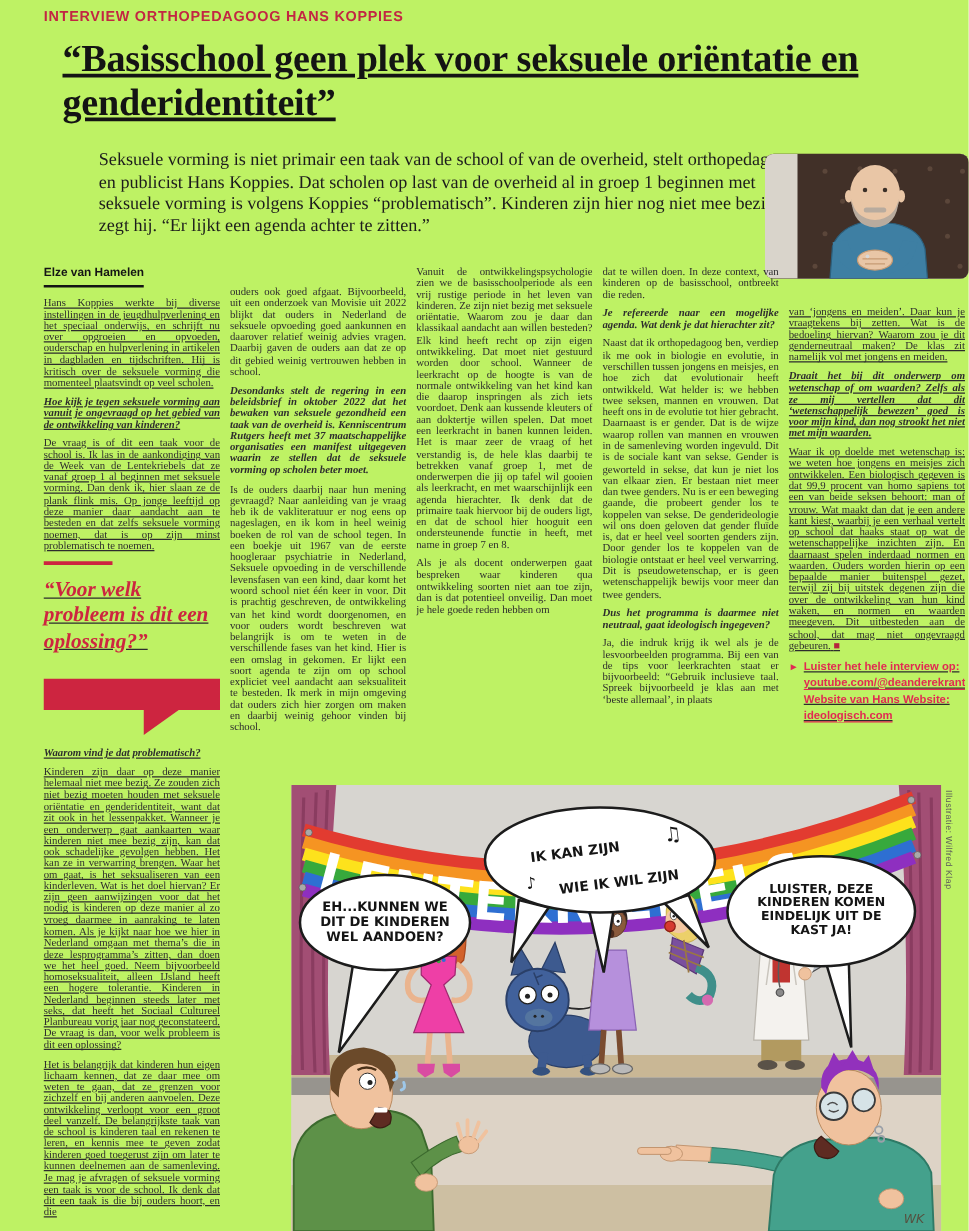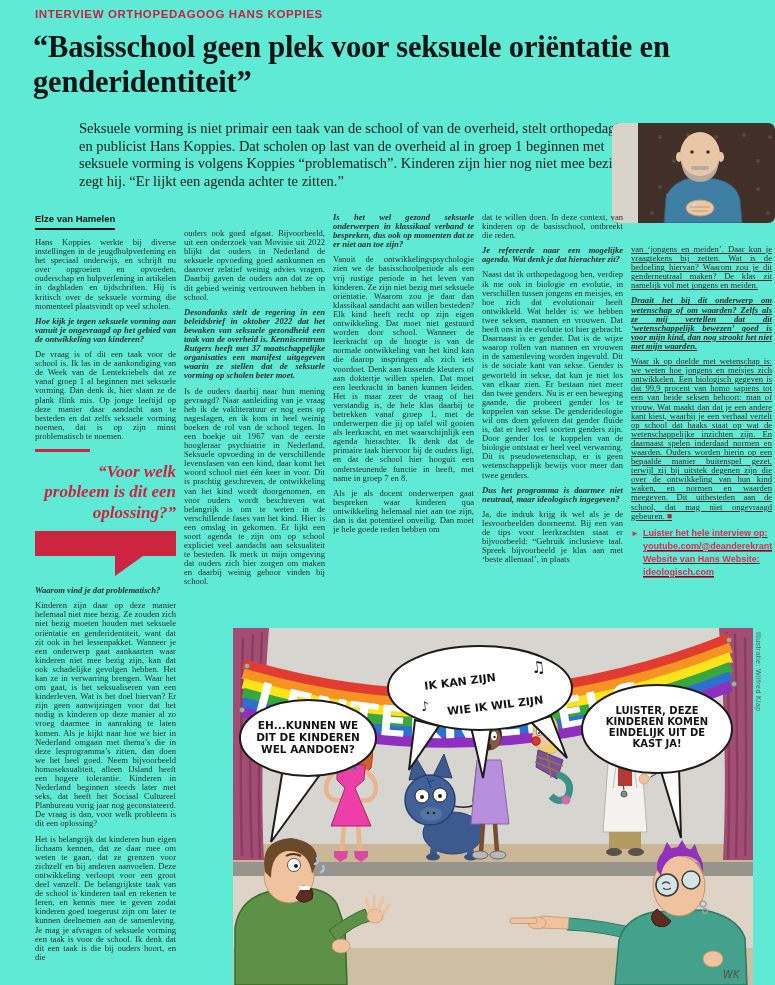--- a/index.html
+++ b/index.html
@@ -1,45 +1,45 @@
 <!DOCTYPE html>
 <html><head>
 <meta charset="utf-8">
 <style>
   html,body{margin:0;padding:0;background:#ffffff;}
-  #page{position:relative;width:775px;height:985px;background:#5eead4;overflow:hidden;
+  #page{position:relative;width:775px;height:985px;background:#bef264;overflow:hidden;
         font-family:"Liberation Serif",serif;}
 
   
   .kicker{position:absolute;left:35px;top:8px;font:bold 11.5px "Liberation Sans",sans-serif;
           color:#c22643;letter-spacing:.6px;}
-  .title{position:absolute;left:33px;top:30px;width:650px;
-         font:bold 30.5px/1.16 "Liberation Serif",serif;color:#141414;letter-spacing:-.2px;}
+  .title{position:absolute;left:50px;top:30px;width:650px;
+         font:bold 30.5px/1.16 "Liberation Serif",serif;color:#141414;letter-spacing:-.2px;text-decoration:underline;}
   .intro{position:absolute;left:35px;top:120px;width:562px;
          font:14.5px/1.22 "Liberation Serif",serif;color:#1c1c1c;margin-left:44px;}
 
   
   .photo{position:absolute;left:612px;top:123px;width:163px;height:100px;
          border-radius:7px;overflow:hidden;background:#413028;}
 
   
   .col{position:absolute;top:213px;width:141px;font-size:8.6px;line-height:9.1px;
        color:#2d2d2d;text-align:justify;}
-  #col1{left:35px;}  #col2{left:184px;max-height:412px;overflow:hidden;margin-top:16px;}
+  #col1{left:35px;text-decoration:underline;}  #col2{left:184px;max-height:412px;overflow:hidden;margin-top:16px;}
   #col3{left:333px;max-height:412px;overflow:hidden;}
   #col4{left:482px;max-height:412px;overflow:hidden;}
   #col5{left:631px;top:245px;max-height:400px;overflow:hidden;text-decoration:underline;}
   .blk{margin:0 0 6px;}
   .q{font-weight:bold;font-style:italic;}
   .byline{display:inline-block;font:bold 9.5px "Liberation Sans",sans-serif;color:#141414;
           padding-bottom:4px;border-bottom:2px solid #141414;margin-bottom:8px;}
 
   .rule{width:55px;height:3px;background:#cd2540;margin:8px 0 10px;}
   .pullquote{font:bold italic 17px/1.2 "Liberation Serif",serif;font-style:italic;
-             color:#cd2540;text-align:right;margin:0 0 8px;}
+             color:#cd2540;text-align:left;margin:0 0 20px;}
   .quote-bar{position:relative;height:25px;background:#cd2540;margin-bottom:30px;}
   .quote-bar::after{content:"";position:absolute;top:25px;left:57%;width:0;height:0;
              border-top:20px solid #cd2540;border-right:28px solid transparent;}
 
   .endmark{color:#b5263c;}
 
   
   .links{font:bold 9px/13px "Liberation Sans",sans-serif;color:#e12a52;margin-top:5px;}
   .links .row{position:relative;padding-left:12px;}
   .links .arrow{position:absolute;left:0;top:0;font-size:8px;}
@@ -106,31 +106,30 @@
     <p class="blk">Het is belangrijk dat kinderen hun eigen lichaam kennen, dat ze daar mee om weten te gaan, dat ze grenzen voor zichzelf en bij anderen aanvoelen. Deze ontwikkeling verloopt voor een groot deel vanzelf. De belangrijkste taak van de school is kinderen taal en rekenen te leren, en kennis mee te geven zodat kinderen goed toegerust zijn om later te kunnen deelnemen aan de samenleving. Je mag je afvragen of seksuele vorming een taak is voor de school. Ik denk dat dit een taak is die bij ouders hoort, en die</p>
   </div>
 
   <div class="col" id="col2">
     <p class="blk">ouders ook goed afgaat. Bijvoorbeeld, uit een onderzoek van Movisie uit 2022 blijkt dat ouders in Nederland de seksuele opvoeding goed aankunnen en daarover relatief weinig advies vragen. Daarbij gaven de ouders aan dat ze op dit gebied weinig vertrouwen hebben in school.</p>
     <p class="blk q">Desondanks stelt de regering in een beleidsbrief in oktober 2022 dat het bewaken van seksuele gezondheid een taak van de overheid is. Kenniscentrum Rutgers heeft met 37 maatschappelijke organisaties een manifest uitgegeven waarin ze stellen dat de seksuele vorming op scholen beter moet.</p>
     <p class="blk">Is de ouders daarbij naar hun mening gevraagd? Naar aanleiding van je vraag heb ik de vakliteratuur er nog eens op nageslagen, en ik kom in heel weinig boeken de rol van de school tegen. In een boekje uit 1967 van de eerste hoogleraar psychiatrie in Nederland, Seksuele opvoeding in de verschillende levensfasen van een kind, daar komt het woord school niet één keer in voor. Dit is prachtig geschreven, de ontwikkeling van het kind wordt doorgenomen, en voor ouders wordt beschreven wat belangrijk is om te weten in de verschillende fases van het kind. Hier is een omslag in gekomen. Er lijkt een soort agenda te zijn om op school expliciet veel aandacht aan seksualiteit te besteden. Ik merk in mijn omgeving dat ouders zich hier zorgen om maken en daarbij weinig gehoor vinden bij school.</p>
   </div>
 
   <div class="col" id="col3">
-    <p class="blk q">Is het wel gezond seksuele onderwerpen in klassikaal verband te bespreken, dus ook op momenten dat ze er niet aan toe zijn?</p>
     <p class="blk">Vanuit de ontwikkelingspsychologie zien we de basisschoolperiode als een vrij rustige periode in het leven van kinderen. Ze zijn niet bezig met seksuele oriëntatie. Waarom zou je daar dan klassikaal aandacht aan willen besteden? Elk kind heeft recht op zijn eigen ontwikkeling. Dat moet niet gestuurd worden door school. Wanneer de leerkracht op de hoogte is van de normale ontwikkeling van het kind kan die daarop inspringen als zich iets voordoet. Denk aan kussende kleuters of aan doktertje willen spelen. Dat moet een leerkracht in banen kunnen leiden. Het is maar zeer de vraag of het verstandig is, de hele klas daarbij te betrekken vanaf groep 1, met de onderwerpen die jij op tafel wil gooien als leerkracht, en met waarschijnlijk een agenda hierachter. Ik denk dat de primaire taak hiervoor bij de ouders ligt, en dat de school hier hooguit een ondersteunende functie in heeft, met name in groep 7 en 8.</p>
-    <p class="blk">Als je als docent onderwerpen gaat bespreken waar kinderen qua ontwikkeling helemaal niet aan toe zijn, dan is dat potentieel onveilig. Dan moet je hele goede reden hebben om</p>
+    <p class="blk">Als je als docent onderwerpen gaat bespreken waar kinderen qua ontwikkeling soorten niet aan toe zijn, dan is dat potentieel onveilig. Dan moet je hele goede reden hebben om</p>
   </div>
 
   <div class="col" id="col4">
     <p class="blk">dat te willen doen. In deze context, van kinderen op de basisschool, ontbreekt die reden.</p>
     <p class="blk q">Je refereerde naar een mogelijke agenda. Wat denk je dat hierachter zit?</p>
     <p class="blk">Naast dat ik orthopedagoog ben, verdiep ik me ook in biologie en evolutie, in verschillen tussen jongens en meisjes, en hoe zich dat evolutionair heeft ontwikkeld. Wat helder is: we hebben twee seksen, mannen en vrouwen. Dat heeft ons in de evolutie tot hier gebracht. Daarnaast is er gender. Dat is de wijze waarop rollen van mannen en vrouwen in de samenleving worden ingevuld. Dit is de sociale kant van sekse. Gender is geworteld in sekse, dat kun je niet los van elkaar zien. Er bestaan niet meer dan twee genders. Nu is er een beweging gaande, die probeert gender los te koppelen van sekse. De genderideologie wil ons doen geloven dat gender fluïde is, dat er heel veel soorten genders zijn. Door gender los te koppelen van de biologie ontstaat er heel veel verwarring. Dit is pseudowetenschap, er is geen wetenschappelijk bewijs voor meer dan twee genders.</p>
-    <p class="blk q">Dus het programma is daarmee niet neutraal, maar ideologisch ingegeven?</p>
-    <p class="blk">Ja, die indruk krijg ik wel als je de lesvoorbeelden doorneemt. Bij een van de tips voor leerkrachten staat er bijvoorbeeld: “Gebruik inclusieve taal. Spreek bijvoorbeeld je klas aan met ‘beste allemaal’, in plaats</p>
+    <p class="blk q">Dus het programma is daarmee niet neutraal, gaat ideologisch ingegeven?</p>
+    <p class="blk">Ja, die indruk krijg ik wel als je de lesvoorbeelden programma. Bij een van de tips voor leerkrachten staat er bijvoorbeeld: “Gebruik inclusieve taal. Spreek bijvoorbeeld je klas aan met ‘beste allemaal’, in plaats</p>
   </div>
 
   <div class="col" id="col5">
     <p class="blk">van ‘jongens en meiden’. Daar kun je vraagtekens bij zetten. Wat is de bedoeling hiervan? Waarom zou je dit genderneutraal maken? De klas zit namelijk vol met jongens en meiden.</p>
     <p class="blk q">Draait het bij dit onderwerp om wetenschap of om waarden? Zelfs als ze mij vertellen dat dit ‘wetenschappelijk bewezen’ goed is voor mijn kind, dan nog strookt het niet met mijn waarden.</p>
     <p class="blk"><span>Waar ik op doelde met wetenschap is: we weten hoe jongens en meisjes zich ontwikkelen. Een biologisch gegeven is dat 99,9 procent van homo sapiens tot een van beide seksen behoort: man of vrouw. Wat maakt dan dat je een andere kant kiest, waarbij je een verhaal vertelt op school dat haaks staat op wat de wetenschappelijke inzichten zijn. En daarnaast spelen inderdaad normen en waarden. Ouders worden hierin op een bepaalde manier buitenspel gezet, terwijl zij bij uitstek degenen zijn die over de ontwikkeling van hun kind waken, en normen en waarden meegeven. Dit uitbesteden aan de school, dat mag niet ongevraagd gebeuren.</span> <span class="endmark">■</span></p>
     <div class="links">
       <div class="row">
         <span class="arrow">►</span>
         <span>Luister het hele interview op:</span>

